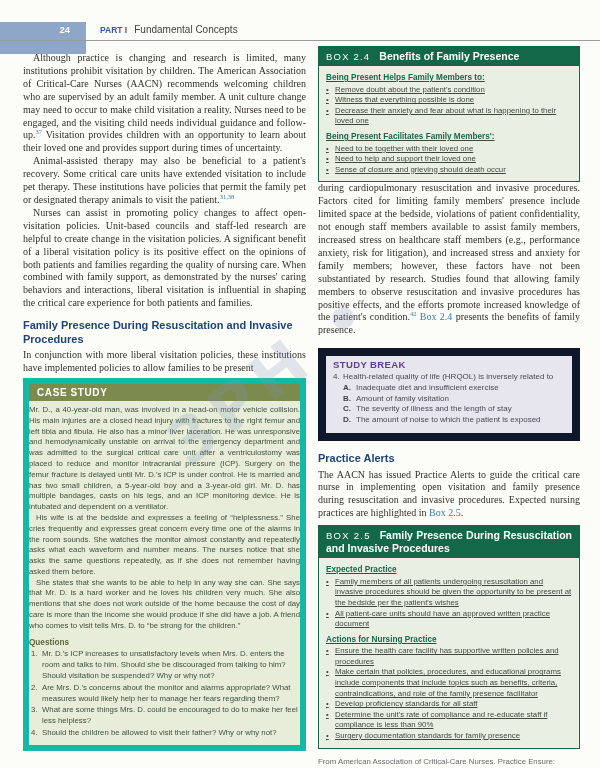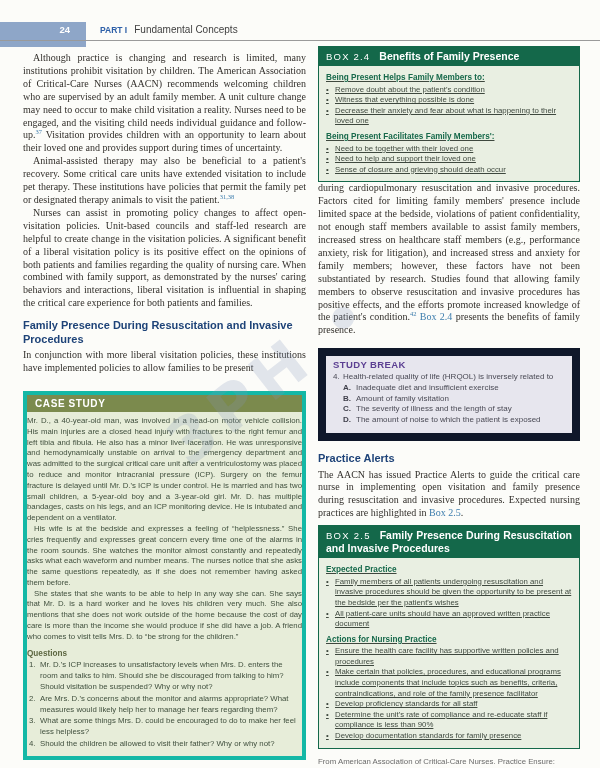--- a/index.html
+++ b/index.html
@@ -1,40 +1,40 @@
 <!DOCTYPE html>
 <html><head>
 <meta charset="utf-8">
 <style>
   html,body{margin:0;padding:0;background:#e9e9e9;}
   .page{position:relative;width:600px;height:768px;margin:0 auto;background:#fcfcf9;overflow:hidden;}
 
   
-  .band{position:absolute;left:0;top:22px;width:86px;height:25px;background:#8ea6c8;color:#fff;
+  .band{position:absolute;left:0;top:22px;width:86px;height:32px;background:#8ea6c8;color:#fff;
         font:bold 9.5px "Liberation Sans",sans-serif;line-height:15px;text-align:right;
         padding-right:16px;box-sizing:border-box;}
   .runhead{position:absolute;left:100px;top:24px;font-family:"Liberation Sans",sans-serif;
            font-size:10px;color:#3f3f3f;white-space:nowrap;}
   .runhead .part{color:#2d5fa8;font-weight:bold;font-size:8.5px;margin-right:7px;text-align:center;}
   .rule{position:absolute;left:0;top:40px;width:600px;border-top:1px solid #9a9a9a;height:0;}
 
   
   .col{position:absolute;font-family:"Liberation Serif","DejaVu Serif",serif;font-size:10px;
        line-height:12.9px;color:#33302c;text-align:justify;}
   .col-left{left:23px;top:52px;width:283px;}
   .col-right{left:318px;top:46px;width:262px;}
   p.body{margin:0;text-indent:10px;}
   p.noindent{margin:0;text-indent:0;}
   .sec-head{font-family:"Liberation Sans",sans-serif;font-weight:bold;font-size:11px;
             line-height:13.5px;color:#1e4378;margin:9px 0 3px;text-align:left;}
   sup.ref{font-size:6.5px;color:#3d7dad;vertical-align:4px;line-height:0;}
   .xref{color:#3d7dad;}
 
   
-  .cs{margin-top:16px;border:4px solid #14b8a6;background:#e7edd9;}
+  .cs{margin-top:3px;border:6px solid #14b8a6;background:#e7edd9;}
   .cs-head{background:#7b8a4d;color:#fff;font:bold 10px "Liberation Sans",sans-serif;
            padding:3px 8px;letter-spacing:0.6px;}
   .cs-body{padding:4px 0 6px;font-family:"Liberation Sans",sans-serif;font-size:7.8px;
            line-height:10.8px;color:#41503e;text-align:justify;}
   .cs-body p{margin:0;}
   .cs-body p.ind{text-indent:7px;}
   .cs-q-title{font-weight:bold;color:#5d6741;margin-top:6px;font-size:8.2px;}
   .q{display:flex;margin-top:1px;}
   .q .qn{width:11px;flex:none;margin-left:2px;}
   .q .qt{flex:1;text-align:left;}
@@ -221,21 +221,21 @@
         <div class="bullet">
             <span class="b">•</span>
             <span class="bt">Develop proficiency standards for all staff</span>
           </div>
         <div class="bullet">
             <span class="b">•</span>
             <span class="bt">Determine the unit's rate of compliance and re-educate staff if compliance is less than 90%</span>
           </div>
         <div class="bullet">
             <span class="b">•</span>
-            <span class="bt">Develop documentation standards for family presence</span>
+            <span class="bt">Surgery documentation standards for family presence</span>
           </div>
       </div>
     </div>
 
     <p class="source"><span>From American Association of Critical-Care Nurses. Practice Ensure: Family Presence During Resuscitation and Invasive Procedures. </span><span class="url">https://www.aacn.org/~/media/aacn-website/clincial-resources/practice-alerts/fampres-resuscpafeb2016ccnpages.pdf</span></p>
 
   </div>
 </div>
 
 </body></html>

